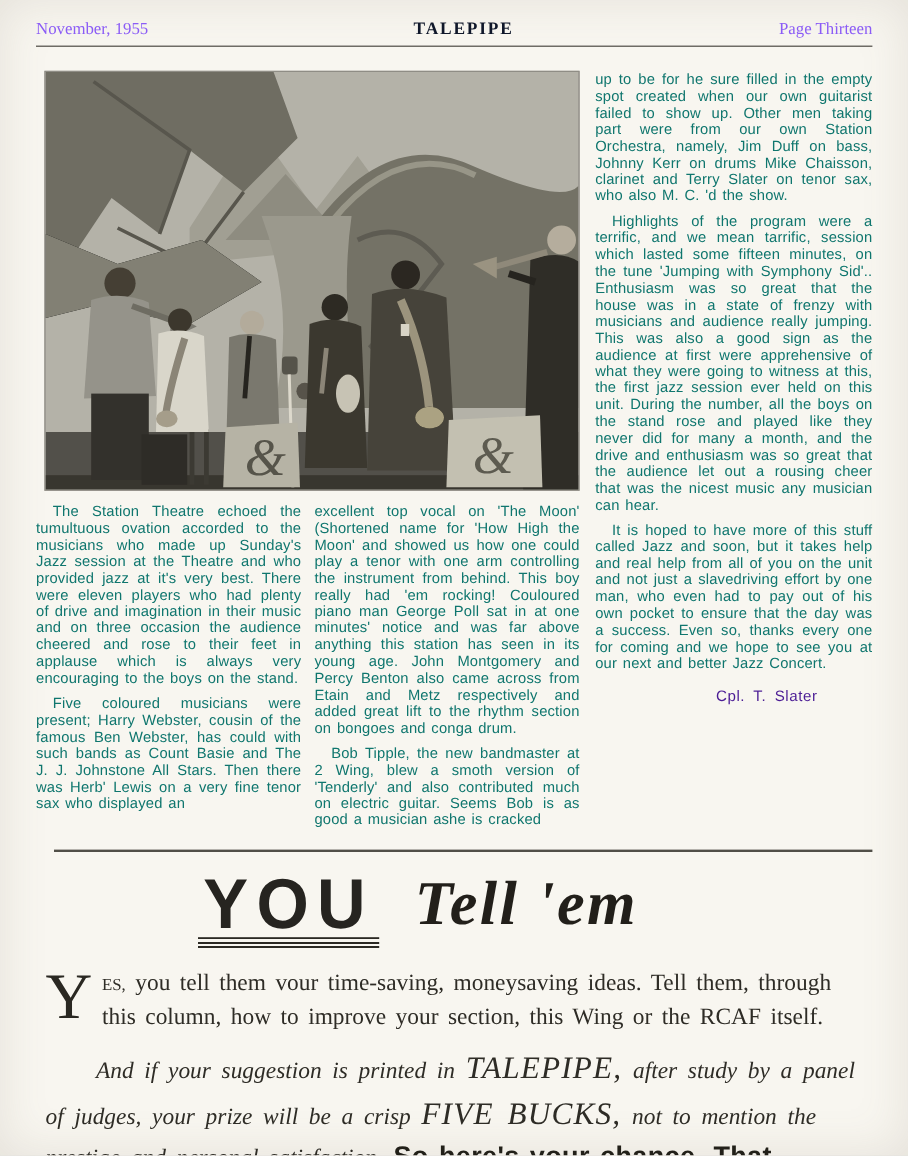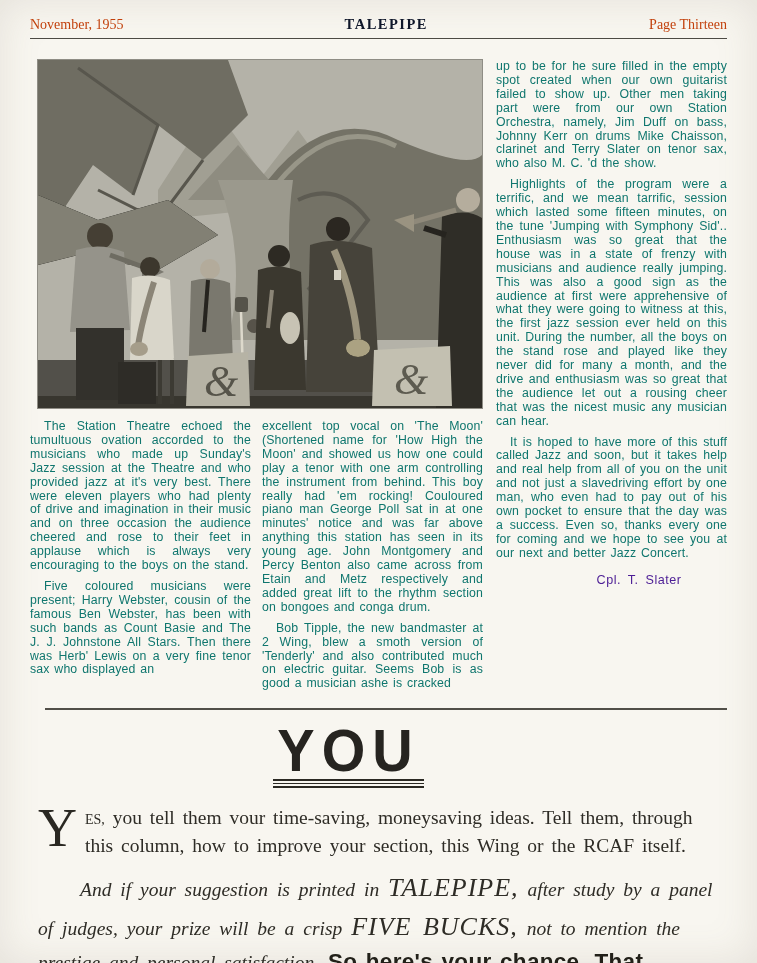--- a/index.html
+++ b/index.html
@@ -7,21 +7,21 @@
     position:relative;width:757px;height:963px;box-sizing:border-box;
     background:#f8f6f0;overflow:hidden;
     font-family:"Liberation Serif",serif;color:#26241f;
     box-shadow:inset 0 0 40px rgba(120,110,90,.15);
   }
   
   .masthead{
     display:flex;justify-content:space-between;align-items:baseline;
     margin:16px 30px 0 30px;border-bottom:1.6px solid #4c4a44;padding-bottom:5px;
   }
-  .masthead .date,.masthead .pagenum{font-size:14px;color:#c2410c;}
+  .masthead .date,.masthead .pagenum{font-size:14px;color:#8b5cf6;}
   .masthead .title{font-size:14.5px;font-weight:bold;letter-spacing:1.5px;color:#0f172a;}
   
   .article{display:flex;gap:13px;margin:20px 30px 0 30px;}
   .left-wrap{width:453px;flex:0 0 auto;}
   .photo-frame{width:444px;height:348px;margin-left:7px;border:1px solid #8f8d85;background:#a8a69d;}
   .cols{display:flex;gap:11px;margin-top:11px;}
   .col{flex:1;min-width:0;}
   .rightcol{width:231px;flex:0 0 auto;padding-top:1px;}
   p.body{
     font-family:"Liberation Sans",sans-serif;
@@ -173,21 +173,21 @@
           <g>
             <polygon points="336,290 412,286 414,346 334,346" fill="#c3c0b1"></polygon>
             <text x="356" y="334" font-family="Liberation Serif,serif" font-style="italic" font-size="44" fill="#5d5b50">&amp;</text>
           </g>
         </svg>
       </div>
 
       <div class="cols">
         <div class="col">
           <p class="body indent">The Station Theatre echoed the tumultuous ovation accorded to the musicians who made up Sunday's Jazz session at the Theatre and who provided jazz at it's very best. There were eleven players who had plenty of drive and imagination in their music and on three occasion the audience cheered and rose to their feet in applause which is always very encouraging to the boys on the stand.</p>
-          <p class="body indent">Five coloured musicians were present; Harry Webster, cousin of the famous Ben Webster, has been with such bands as Count Basie and The J. J. Johnstone All Stars. Then there was Herb' Lewis on a very fine tenor sax who displayed an</p>
+          <p class="body indent">Five coloured musicians were present; Harry Webster, cousin of the famous Ben Webster, has could with such bands as Count Basie and The J. J. Johnstone All Stars. Then there was Herb' Lewis on a very fine tenor sax who displayed an</p>
         </div>
         <div class="col">
           <p class="body">excellent top vocal on 'The Moon' (Shortened name for 'How High the Moon' and showed us how one could play a tenor with one arm controlling the instrument from behind. This boy really had 'em rocking! Couloured piano man George Poll sat in at one minutes' notice and was far above anything this station has seen in its young age. John Montgomery and Percy Benton also came across from Etain and Metz respectively and added great lift to the rhythm section on bongoes and conga drum.</p>
           <p class="body indent">Bob Tipple, the new bandmaster at 2 Wing, blew a smoth version of 'Tenderly' and also contributed much on electric guitar. Seems Bob is as good a musician ashe is cracked</p>
         </div>
       </div>
     </div>
 
     <div class="rightcol">
       <p class="body">up to be for he sure filled in the empty spot created when our own guitarist failed to show up. Other men taking part were from our own Station Orchestra, namely, Jim Duff on bass, Johnny Kerr on drums Mike Chaisson, clarinet and Terry Slater on tenor sax, who also M. C. 'd the show.</p>
@@ -198,20 +198,21 @@
   </div>
 
   <hr class="section-rule">
 
   <div class="feature">
     <div class="headline">
       <span class="you-wrap">
         <span class="you">YOU</span>
         <span class="triple-rule" style="display:block"></span>
       </span>
+      <span class="tellem">Tell 'em</span>
     </div>
 
     <p class="yes-para">
       <span class="dropcap">Y</span><span class="lead-caps">ES,</span><span> you tell them vour time-saving, moneysaving ideas. Tell them, through this column, how to improve your section, this Wing or the RCAF itself.</span>
     </p>
 
     <p class="second-para">
       <span>And if your suggestion is printed in </span><span class="bigcaps">TALEPIPE,</span><span> after study by a panel of judges, your prize will be a crisp </span><span class="bigcaps">FIVE BUCKS,</span><span> not to mention the prestige and personal satisfaction. </span><span class="bold-end">So here's your chance. That headbone hassle may have far reaching effects</span>
     </p>
   </div>

